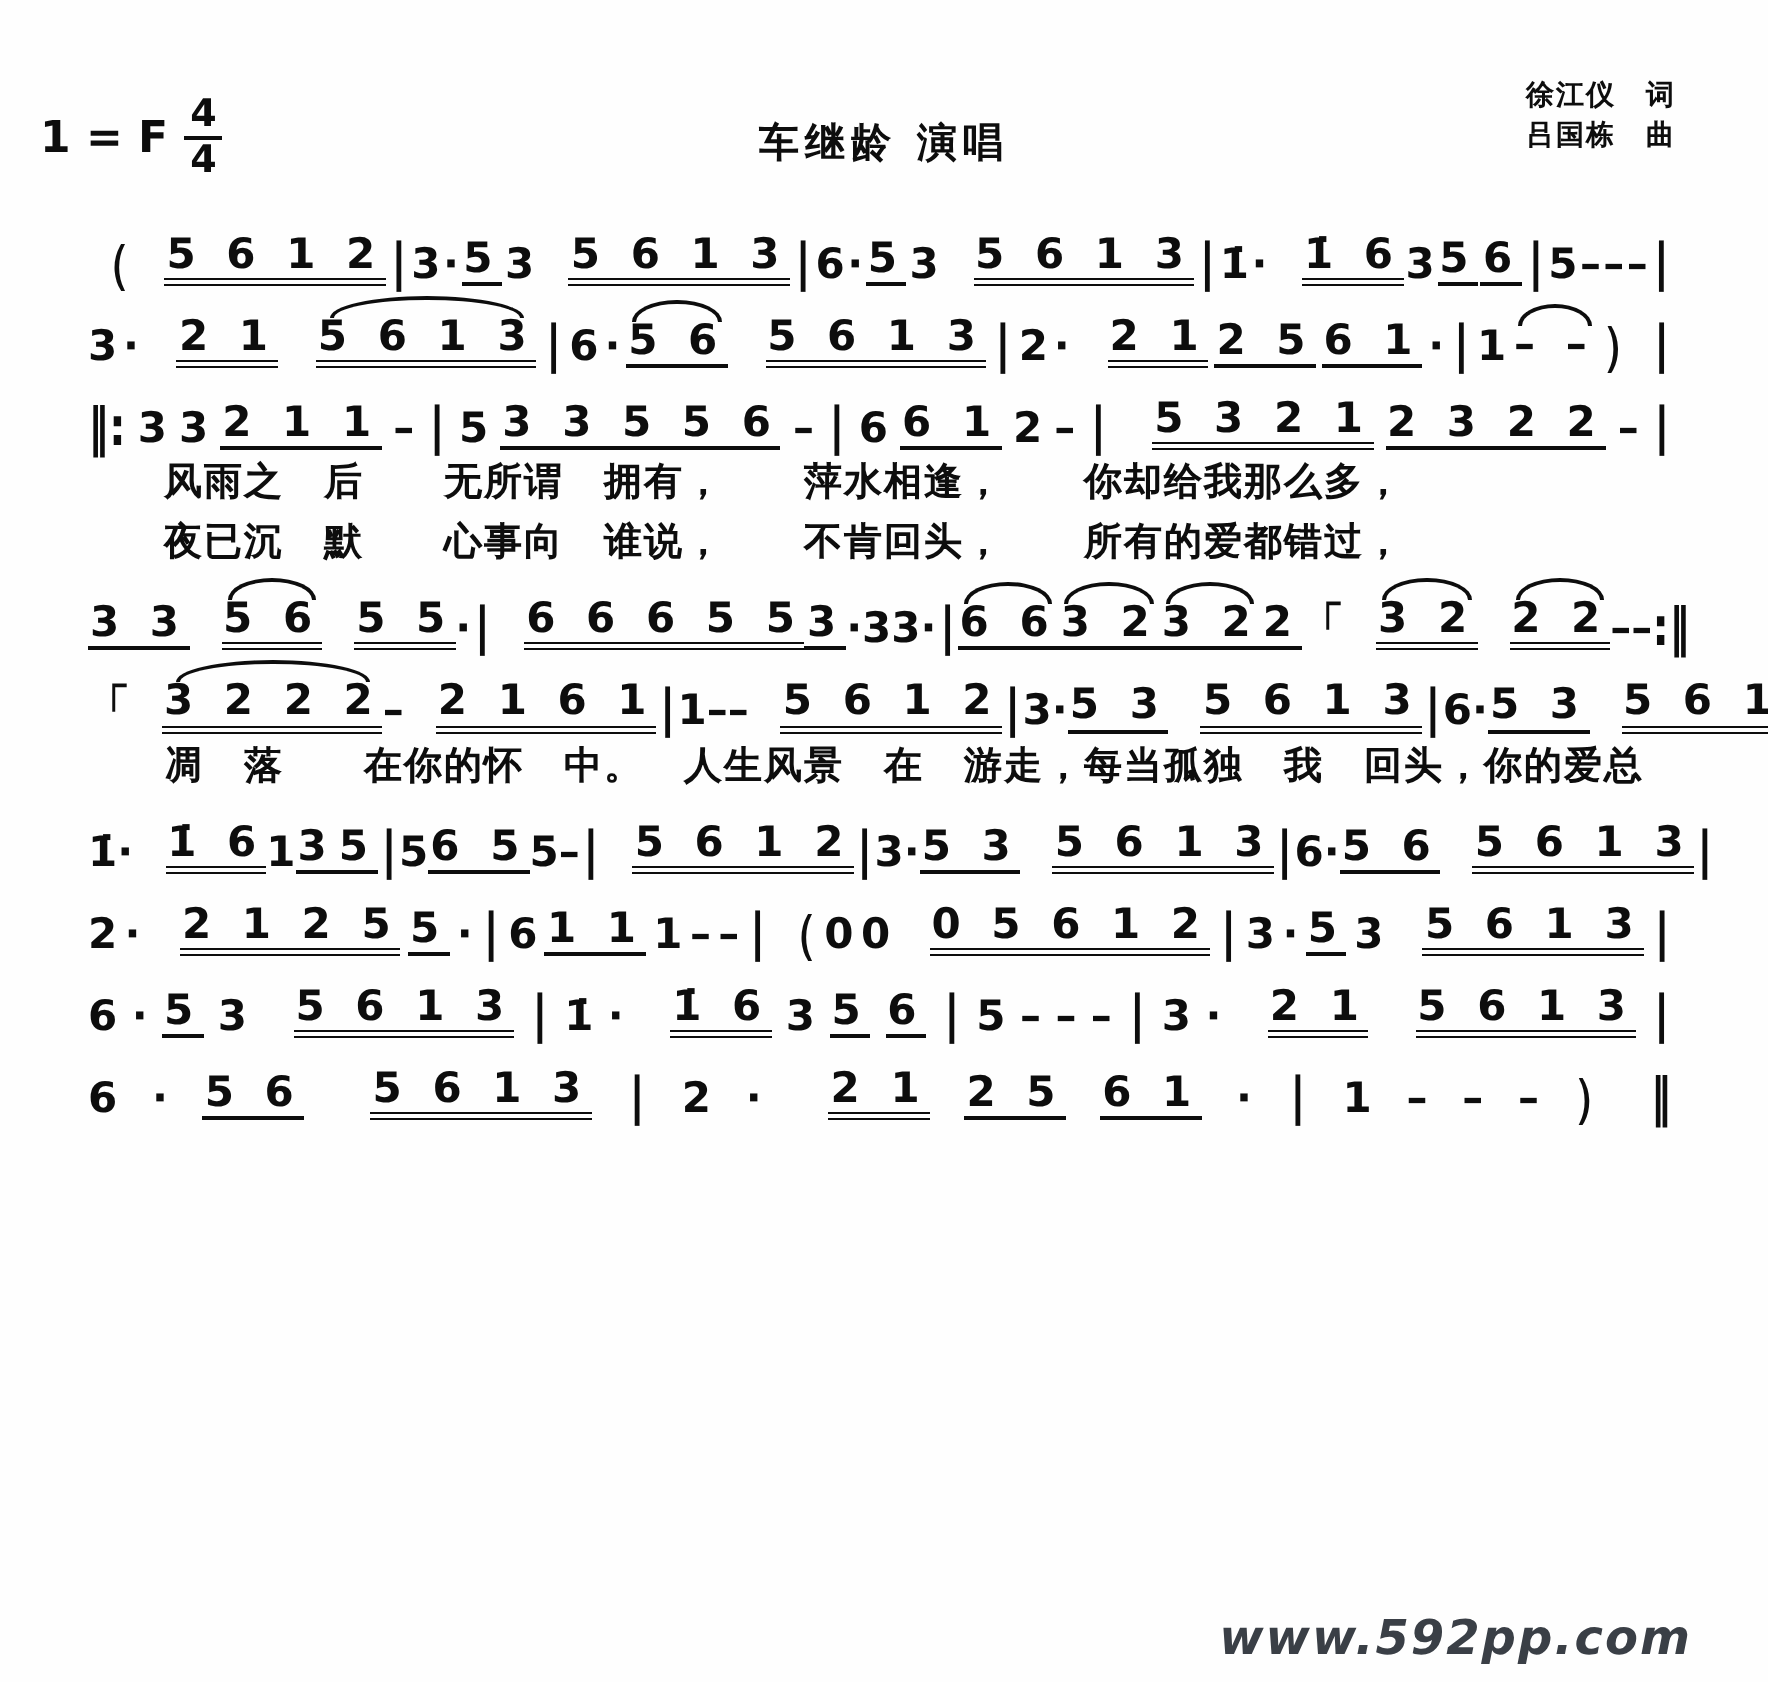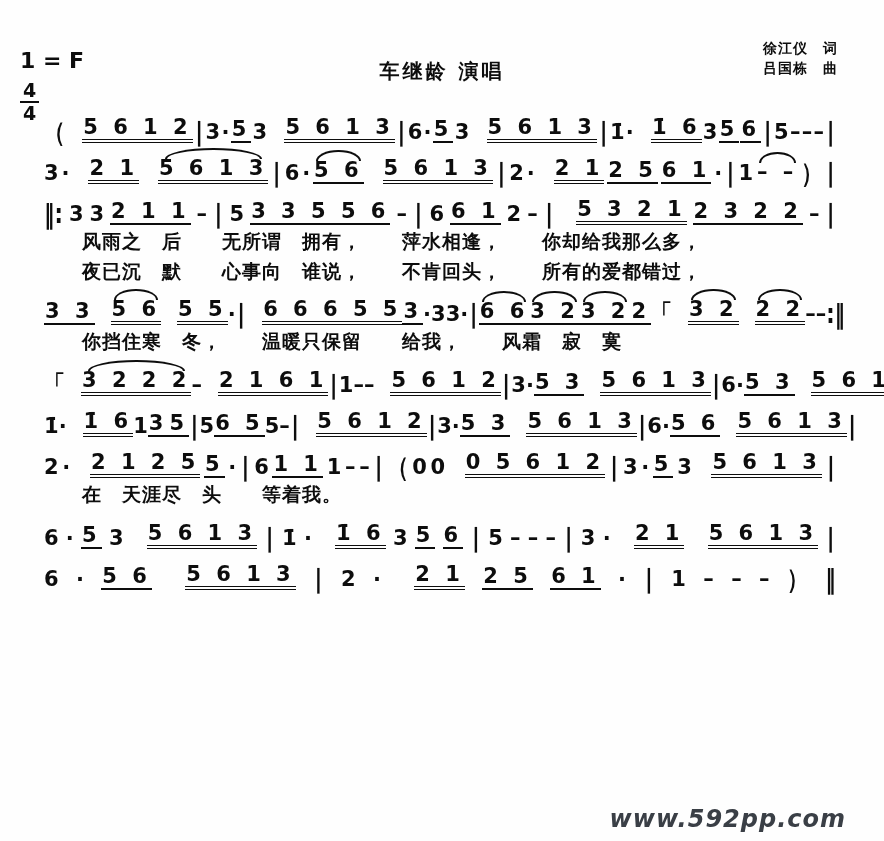--- a/index.html
+++ b/index.html
@@ -9,21 +9,21 @@
     background:#fefefe;
     font-family:"DejaVu Sans",sans-serif;
     color:#0d0d0d;
     overflow:hidden;
   }
   
   #header{position:relative;height:104px;}
   .key-sig{
     position:absolute;left:20px;top:48px;
     font-weight:bold;font-size:22px;
-    display:flex;align-items:flex-start;gap:8px;flex-direction:column;
+    display:flex;align-items:center;gap:8px;
   }
   .ts{display:inline-flex;flex-direction:column;align-items:center;line-height:1;font-size:19px;font-weight:bold;}
   .ts .ts-top{border-bottom:2px solid #0d0d0d;padding:0 3px 1px;}
   .ts .ts-bottom{padding-top:1px;}
   .title{
     position:absolute;left:0;right:0;top:14px;text-align:center;
     font-size:31px;font-weight:bold;letter-spacing:2px;
   }
   .performer{
     position:absolute;left:0;right:0;top:58px;text-align:center;
@@ -84,24 +84,23 @@
     <div class="credits"><span>徐江仪　词</span><br><span>吕国栋　曲</span></div>
   </div>
 
   <div id="score">
       <div class="music-line"><span class="tok bar">（</span><span class="grp u2">5 6 1 2</span><span class="tok bar">∣</span><span class="tok">3</span><span class="tok">·</span><span class="grp u1">5</span><span class="tok">3</span><span class="grp u2">5 6 1 3</span><span class="tok bar">∣</span><span class="tok">6</span><span class="tok">·</span><span class="grp u1">5</span><span class="tok">3</span><span class="grp u2">5 6 1 3</span><span class="tok bar">∣</span><span class="tok">1̇</span><span class="tok">·</span><span class="grp u2">1̇ 6</span><span class="tok">3</span><span class="grp u1">5</span><span class="grp u1">6</span><span class="tok bar">∣</span><span class="tok">5</span><span class="tok">–</span><span class="tok">–</span><span class="tok">–</span><span class="tok bar">∣</span></div>
       <div class="music-line"><span class="tok">3</span><span class="tok">·</span><span class="grp u2">2 1</span><span class="grp u2 arc">5 6 1 3</span><span class="tok bar">∣</span><span class="tok">6</span><span class="tok">·</span><span class="grp u1 arc">5 6</span><span class="grp u2">5 6 1 3</span><span class="tok bar">∣</span><span class="tok">2</span><span class="tok">·</span><span class="grp u2">2 1</span><span class="grp u1">2 5</span><span class="grp u1">6 1</span><span class="tok">·</span><span class="tok bar">∣</span><span class="tok">1</span><span class="grp arc">– –</span><span class="tok bar">）</span><span class="tok bar">∣</span></div>
       <div class="music-line"><span class="tok bar">‖:</span><span class="tok">3</span><span class="tok">3</span><span class="grp u1">2 1 1</span><span class="tok">–</span><span class="tok bar">∣</span><span class="tok">5</span><span class="grp u1">3 3 5 5 6</span><span class="tok">–</span><span class="tok bar">∣</span><span class="tok">6</span><span class="grp u1">6 1</span><span class="tok">2</span><span class="tok">–</span><span class="tok bar">∣</span><span class="grp u2">5 3 2 1</span><span class="grp u1">2 3 2 2</span><span class="tok">–</span><span class="tok bar">∣</span></div>
       <div class="lyric-line">风雨之　后　　无所谓　拥有，　　萍水相逢，　　你却给我那么多，</div>
       <div class="lyric-line">夜已沉　默　　心事向　谁说，　　不肯回头，　　所有的爱都错过，</div>
       <div class="music-line"><span class="grp u1">3 3</span><span class="grp u2 arc">5 6</span><span class="grp u2">5 5</span><span class="tok">·</span><span class="tok bar">∣</span><span class="grp u2">6 6 6 5 5</span><span class="grp u1">3</span><span class="tok">·</span><span class="tok">3</span><span class="tok">3</span><span class="tok">·</span><span class="tok bar">∣</span><span class="grp u1 arc">6 6</span><span class="grp u1 arc">3 2</span><span class="grp u1 arc">3 2</span><span class="grp u1">2</span><span class="tok bar">「</span><span class="grp u2 arc">3 2</span><span class="grp u2 arc">2 2</span><span class="tok">–</span><span class="tok">–</span><span class="tok bar">:‖</span></div>
-      <div class="lyric-line">你挡住寒　冬，　　温暖只保留　　给我，　　风霜　寂　寞</div>
       <div class="music-line"><span class="tok bar">「</span><span class="grp u2 arc">3 2 2 2</span><span class="tok">–</span><span class="grp u2">2 1 6 1</span><span class="tok bar">∣</span><span class="tok">1</span><span class="tok">–</span><span class="tok">–</span><span class="grp u2">5 6 1 2</span><span class="tok bar">∣</span><span class="tok">3</span><span class="tok">·</span><span class="grp u1">5 3</span><span class="grp u2">5 6 1 3</span><span class="tok bar">∣</span><span class="tok">6</span><span class="tok">·</span><span class="grp u1">5 3</span><span class="grp u2">5 6 1 3</span><span class="tok bar">∣</span></div>
+      <div class="lyric-line">凋　落　　在你的怀　中。　人生风景　在　游走，每当孤独　我　回头，你的爱总</div>
       <div class="music-line"><span class="tok">1̇</span><span class="tok">·</span><span class="grp u2">1̇ 6</span><span class="tok">1</span><span class="grp u1">3</span><span class="grp u1">5</span><span class="tok bar">∣</span><span class="tok">5</span><span class="grp u1">6 5</span><span class="tok">5</span><span class="tok">–</span><span class="tok bar">∣</span><span class="grp u2">5 6 1 2</span><span class="tok bar">∣</span><span class="tok">3</span><span class="tok">·</span><span class="grp u1">5 3</span><span class="grp u2">5 6 1 3</span><span class="tok bar">∣</span><span class="tok">6</span><span class="tok">·</span><span class="grp u1">5 6</span><span class="grp u2">5 6 1 3</span><span class="tok bar">∣</span></div>
       <div class="music-line"><span class="tok">2</span><span class="tok">·</span><span class="grp u2">2 1 2 5</span><span class="grp u1">5</span><span class="tok">·</span><span class="tok bar">∣</span><span class="tok">6</span><span class="grp u1">1 1</span><span class="tok">1</span><span class="tok">–</span><span class="tok">–</span><span class="tok bar">∣</span><span class="tok bar">（</span><span class="tok">0</span><span class="tok">0</span><span class="grp u2">0 5 6 1 2</span><span class="tok bar">∣</span><span class="tok">3</span><span class="tok">·</span><span class="grp u1">5</span><span class="tok">3</span><span class="grp u2">5 6 1 3</span><span class="tok bar">∣</span></div>
-      <div class="lyric-line">在　天涯尽　头　　等着我。</div>
       <div class="music-line"><span class="tok">6</span><span class="tok">·</span><span class="grp u1">5</span><span class="tok">3</span><span class="grp u2">5 6 1 3</span><span class="tok bar">∣</span><span class="tok">1̇</span><span class="tok">·</span><span class="grp u2">1̇ 6</span><span class="tok">3</span><span class="grp u1">5</span><span class="grp u1">6</span><span class="tok bar">∣</span><span class="tok">5</span><span class="tok">–</span><span class="tok">–</span><span class="tok">–</span><span class="tok bar">∣</span><span class="tok">3</span><span class="tok">·</span><span class="grp u2">2 1</span><span class="grp u2">5 6 1 3</span><span class="tok bar">∣</span></div>
       <div class="music-line"><span class="tok">6</span><span class="tok">·</span><span class="grp u1">5 6</span><span class="grp u2">5 6 1 3</span><span class="tok bar">∣</span><span class="tok">2</span><span class="tok">·</span><span class="grp u2">2 1</span><span class="grp u1">2 5</span><span class="grp u1">6 1</span><span class="tok">·</span><span class="tok bar">∣</span><span class="tok">1</span><span class="tok">–</span><span class="tok">–</span><span class="tok">–</span><span class="tok bar">）</span><span class="tok bar">‖</span></div>
     </div>
 
   <div class="watermark">www.592pp.com</div>
 
 </div>
 
 </body></html>

